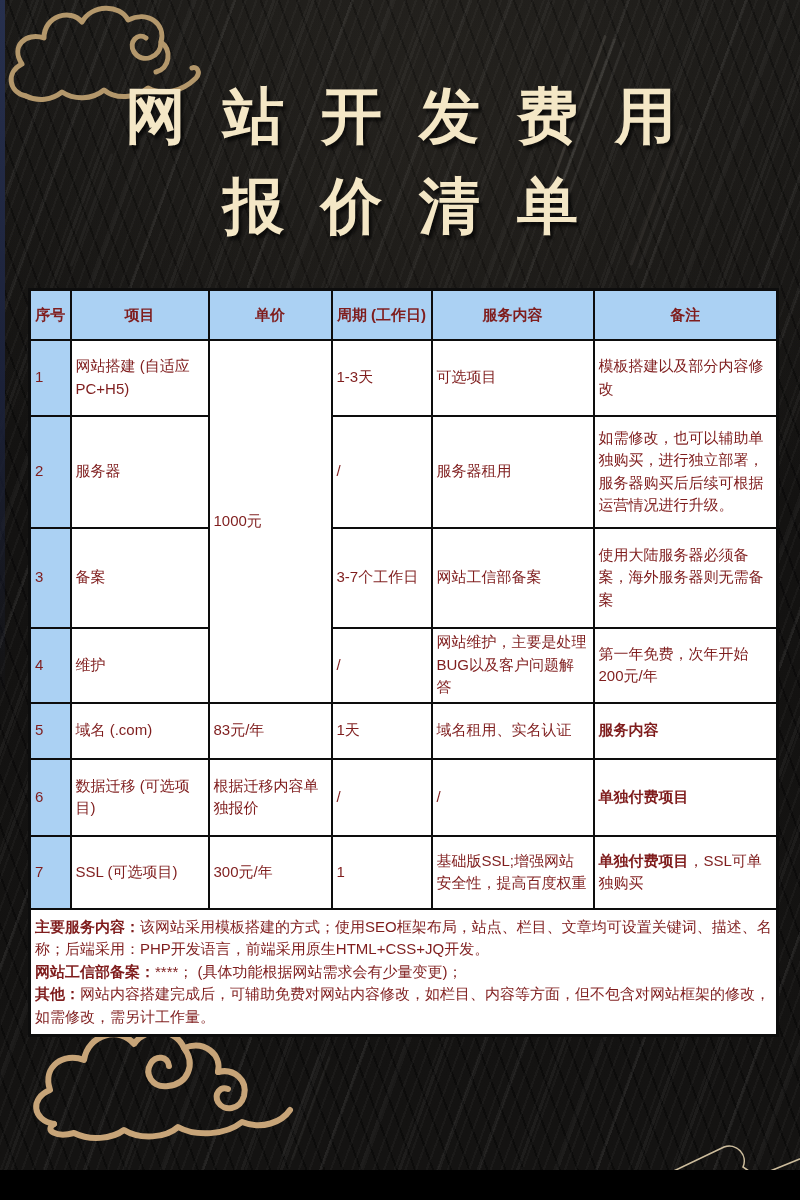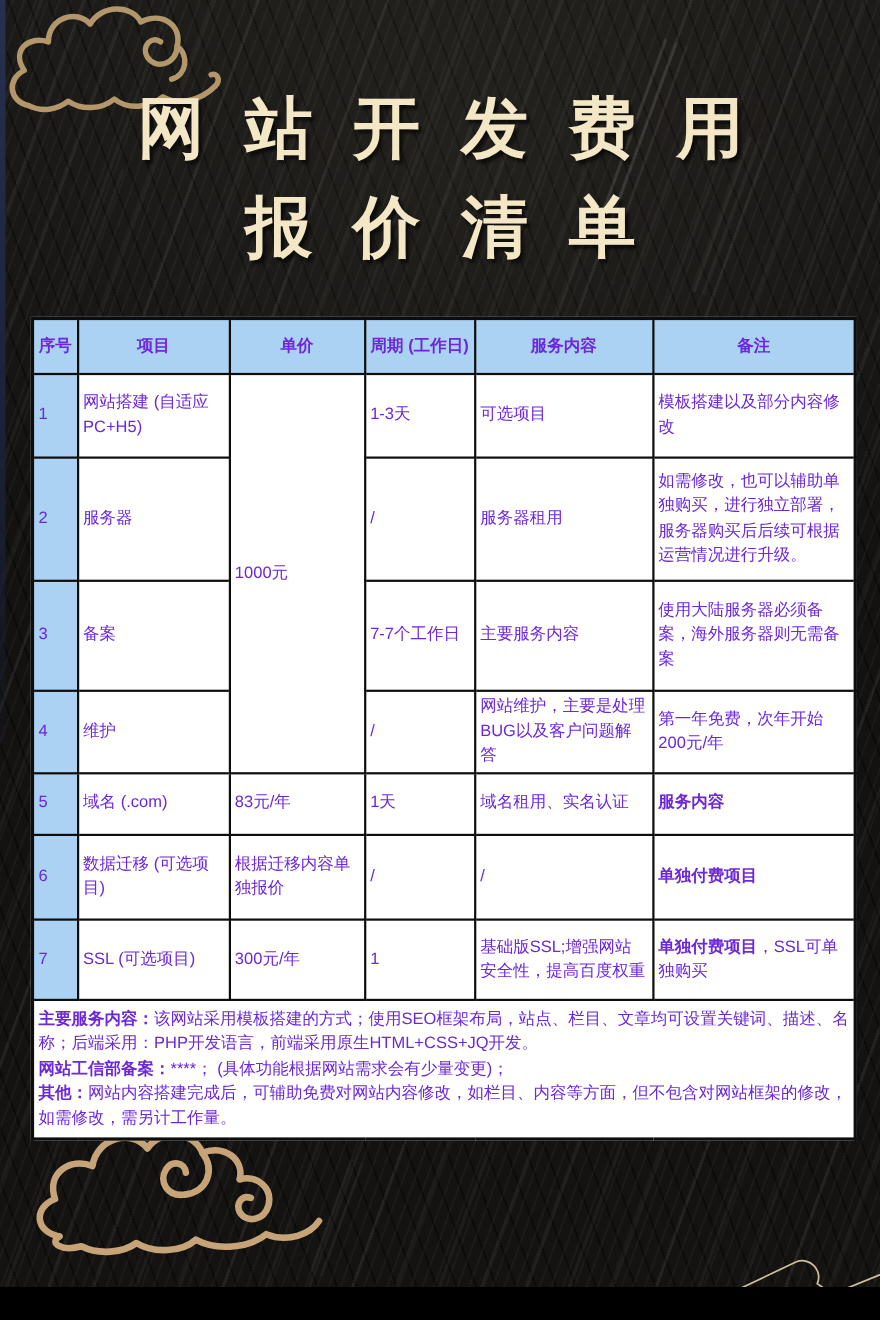--- a/index.html
+++ b/index.html
@@ -42,21 +42,21 @@
   .title.l1{top:86px;}
   .title.l2{top:176px;}
 
   table.quote{
     position:absolute;left:28px;top:288px;width:748px;
     border-collapse:collapse;table-layout:fixed;
     background:#ffffff;border:3px solid #0d0d0d;
   }
   table.quote th,table.quote td{
     border:2px solid #0d0d0d;
-    font-size:15px;color:#6d28d9;
+    font-size:15px;color:#7f1d1d;
     vertical-align:middle;
     padding:2px 4px;line-height:1.5;
     word-break:break-word;
   }
   table.quote th{background:#abd1f3;font-weight:bold;}
   td.c-no{background:#abd1f3;}
   .rh0{height:50px;} .rh1{height:76px;} .rh2{height:112px;} .rh3{height:100px;}
   .rh4{height:75px;} .rh5{height:56px;} .rh6{height:77px;} .rh7{height:73px;} .rh8{height:127px;margin-left:28px;}
   td.bold, span.bold{font-weight:bold;}
   td.notes-cell{
@@ -132,22 +132,22 @@
     <tr class="rh2">
       <td class="c-no">2</td>
       <td>服务器</td>
       <td>/</td>
       <td>服务器租用</td>
       <td>如需修改，也可以辅助单独购买，进行独立部署，服务器购买后后续可根据运营情况进行升级。</td>
     </tr>
     <tr class="rh3">
       <td class="c-no">3</td>
       <td>备案</td>
-      <td>7-7个工作日</td>
-      <td>主要服务内容</td>
+      <td>3-7个工作日</td>
+      <td>网站工信部备案</td>
       <td>使用大陆服务器必须备案，海外服务器则无需备案</td>
     </tr>
     <tr class="rh4">
       <td class="c-no">4</td>
       <td>维护</td>
       <td>/</td>
       <td>网站维护，主要是处理BUG以及客户问题解答</td>
       <td>第一年免费，次年开始200元/年</td>
     </tr>
     <tr class="rh5">

